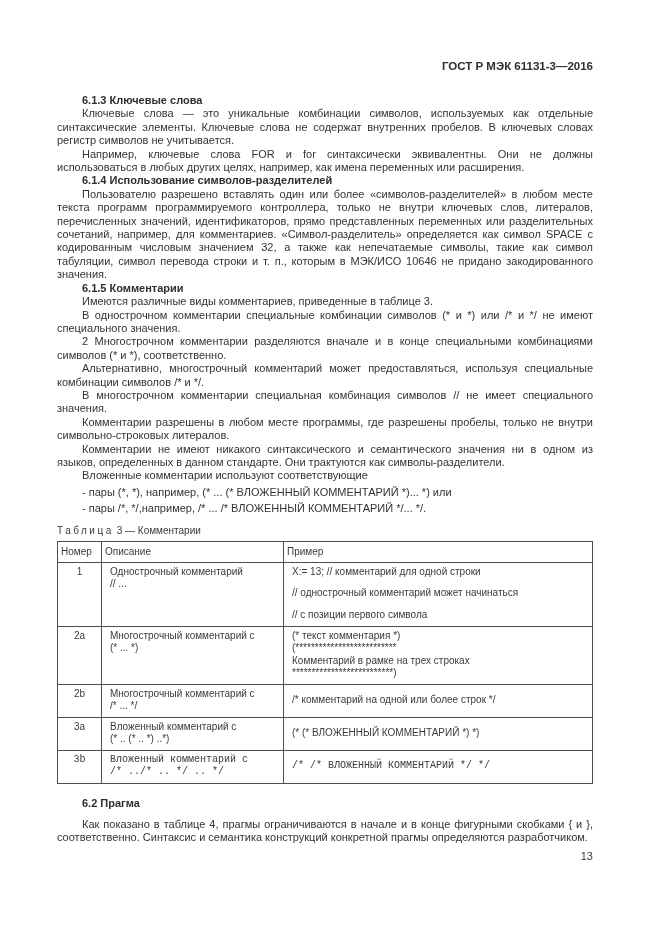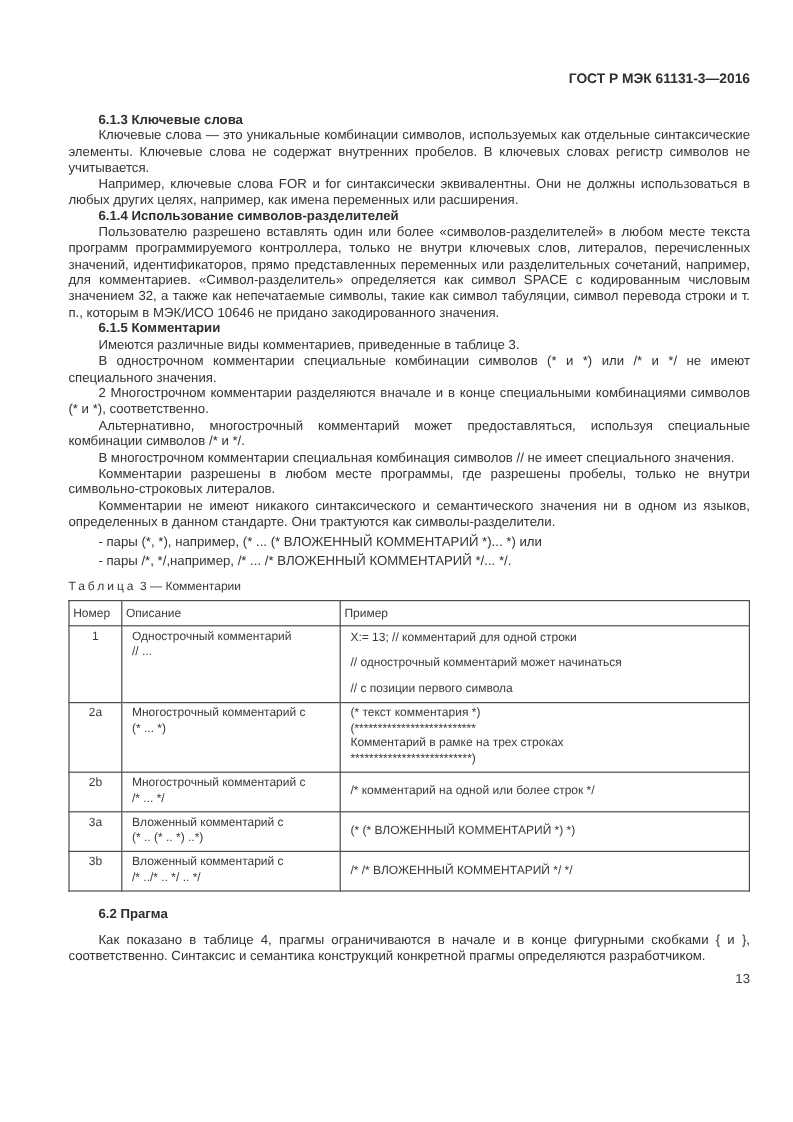--- a/index.html
+++ b/index.html
@@ -6,21 +6,21 @@
   html, body { background: #ffffff; }
   body {
     width: 661px; height: 935px;
     font-family: "Liberation Sans", "DejaVu Sans", sans-serif;
     color: #333333;
     overflow: hidden;
   }
   .page {
     position: relative;
     width: 661px; height: 935px;
-    padding: 60px 36px 0 57px;
+    padding: 60px 68px 0 57px;
     background: #ffffff;
     overflow: hidden;
   }
   .doc-header {
     text-align: right;
     font-weight: bold;
     font-size: 11.5px;
     line-height: 13px;
     color: #2e2e2e;
     margin-bottom: 21px;
@@ -68,21 +68,21 @@
   }
   table.t3 td { padding: 3px 8px 4px; }
   td.num { text-align: center; vertical-align: top; padding-top: 4px; }
   td.desc { vertical-align: top; }
   td.ex { vertical-align: middle; }
   .cell-line { line-height: 12.5px; }
   tbody tr:nth-child(1) { height: 64px; }
   tbody tr:nth-child(2) { height: 46px; }
   tbody tr:nth-child(3) { height: 33px; }
   tbody tr:nth-child(4) { height: 29px; }
-  tbody tr:nth-child(5) { height: 31px; }
+  tbody tr:nth-child(5) { height: 31px; font-family: Liberation Mono, monospace; }
   tbody tr:nth-child(1) td.ex .cell-line { margin-bottom: 9px; }
   tbody tr:nth-child(1) td.ex .cell-line:last-child { margin-bottom: 0; }
   #after-flow .h { margin-top: 13px; margin-bottom: 8px; }
   .page-num {
     text-align: right;
     font-size: 11px;
     margin-top: 5px;
     color: #3a3a3a;
   }
 </style>
@@ -100,20 +100,21 @@
       <div class="h">6.1.4 Использование символов-разделителей</div>
       <div class="p">Пользователю разрешено вставлять один или более «символов-разделителей» в любом месте текста программ программируемого контроллера, только не внутри ключевых слов, литералов, перечисленных значений, идентификаторов, прямо представленных переменных или разделительных сочетаний, например, для комментариев. «Символ-разделитель» определяется как символ SPACE с кодированным числовым значением 32, а также как непечатаемые символы, такие как символ табуляции, символ перевода строки и т. п., которым в МЭК/ИСО 10646 не придано закодированного значения.</div>
       <div class="h">6.1.5 Комментарии</div>
       <div class="p">Имеются различные виды комментариев, приведенные в таблице 3.</div>
       <div class="p">В однострочном комментарии специальные комбинации символов (* и *) или /* и */ не имеют специального значения.</div>
       <div class="p">2 Многострочном комментарии разделяются вначале и в конце специальными комбинациями символов (* и *), соответственно.</div>
       <div class="p">Альтернативно, многострочный комментарий может предоставляться, используя специальные комбинации символов /* и */.</div>
       <div class="p">В многострочном комментарии специальная комбинация символов // не имеет специального значения.</div>
       <div class="p">Комментарии разрешены в любом месте программы, где разрешены пробелы, только не внутри символьно-строковых литералов.</div>
       <div class="p">Комментарии не имеют никакого синтаксического и семантического значения ни в одном из языков, определенных в данном стандарте. Они трактуются как символы-разделители.</div>
+      <div class="p">Вложенные комментарии используют соответствующие</div>
       <div class="li-line">- пары (*, *), например, (* ... (* ВЛОЖЕННЫЙ КОММЕНТАРИЙ *)... *) или</div>
       <div class="li-line">- пары /*, */,например, /* ... /* ВЛОЖЕННЫЙ КОММЕНТАРИЙ */... */.</div>
     </div>
 
   <div class="tbl-label">
     <span class="spaced">Таблица</span><span>3 — Комментарии</span>
   </div>
 
   <table class="t3">
     <colgroup>

